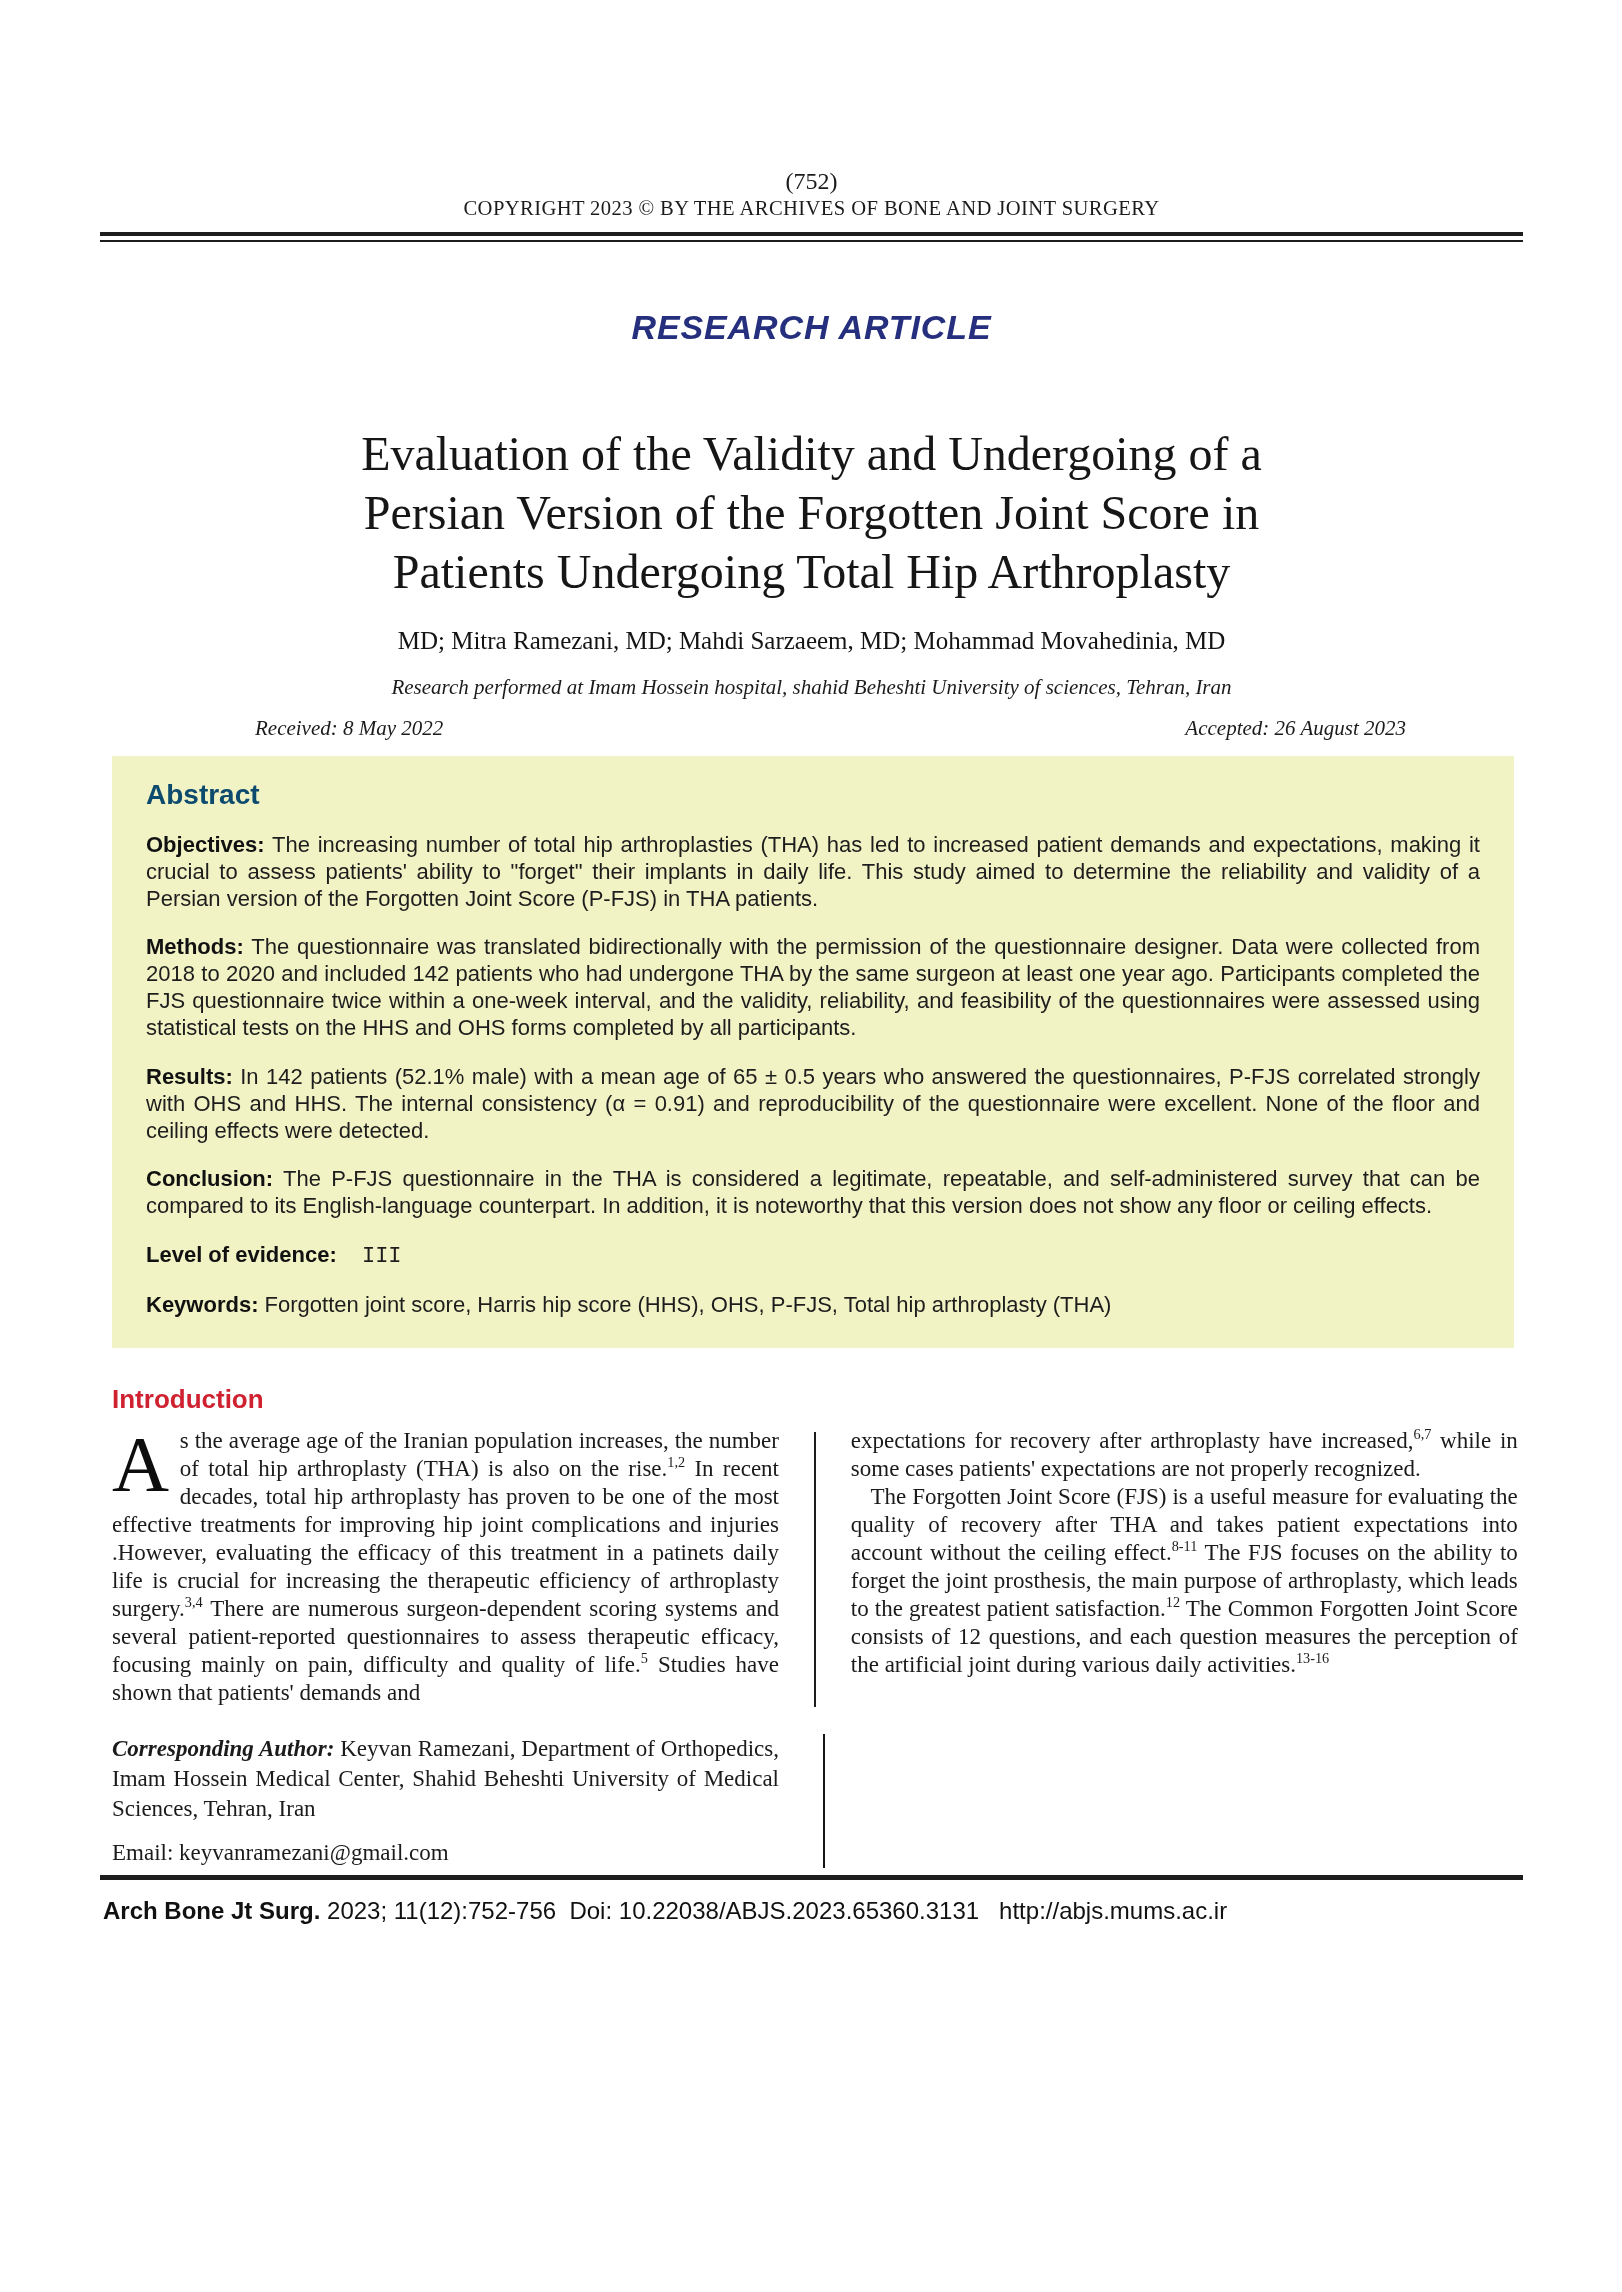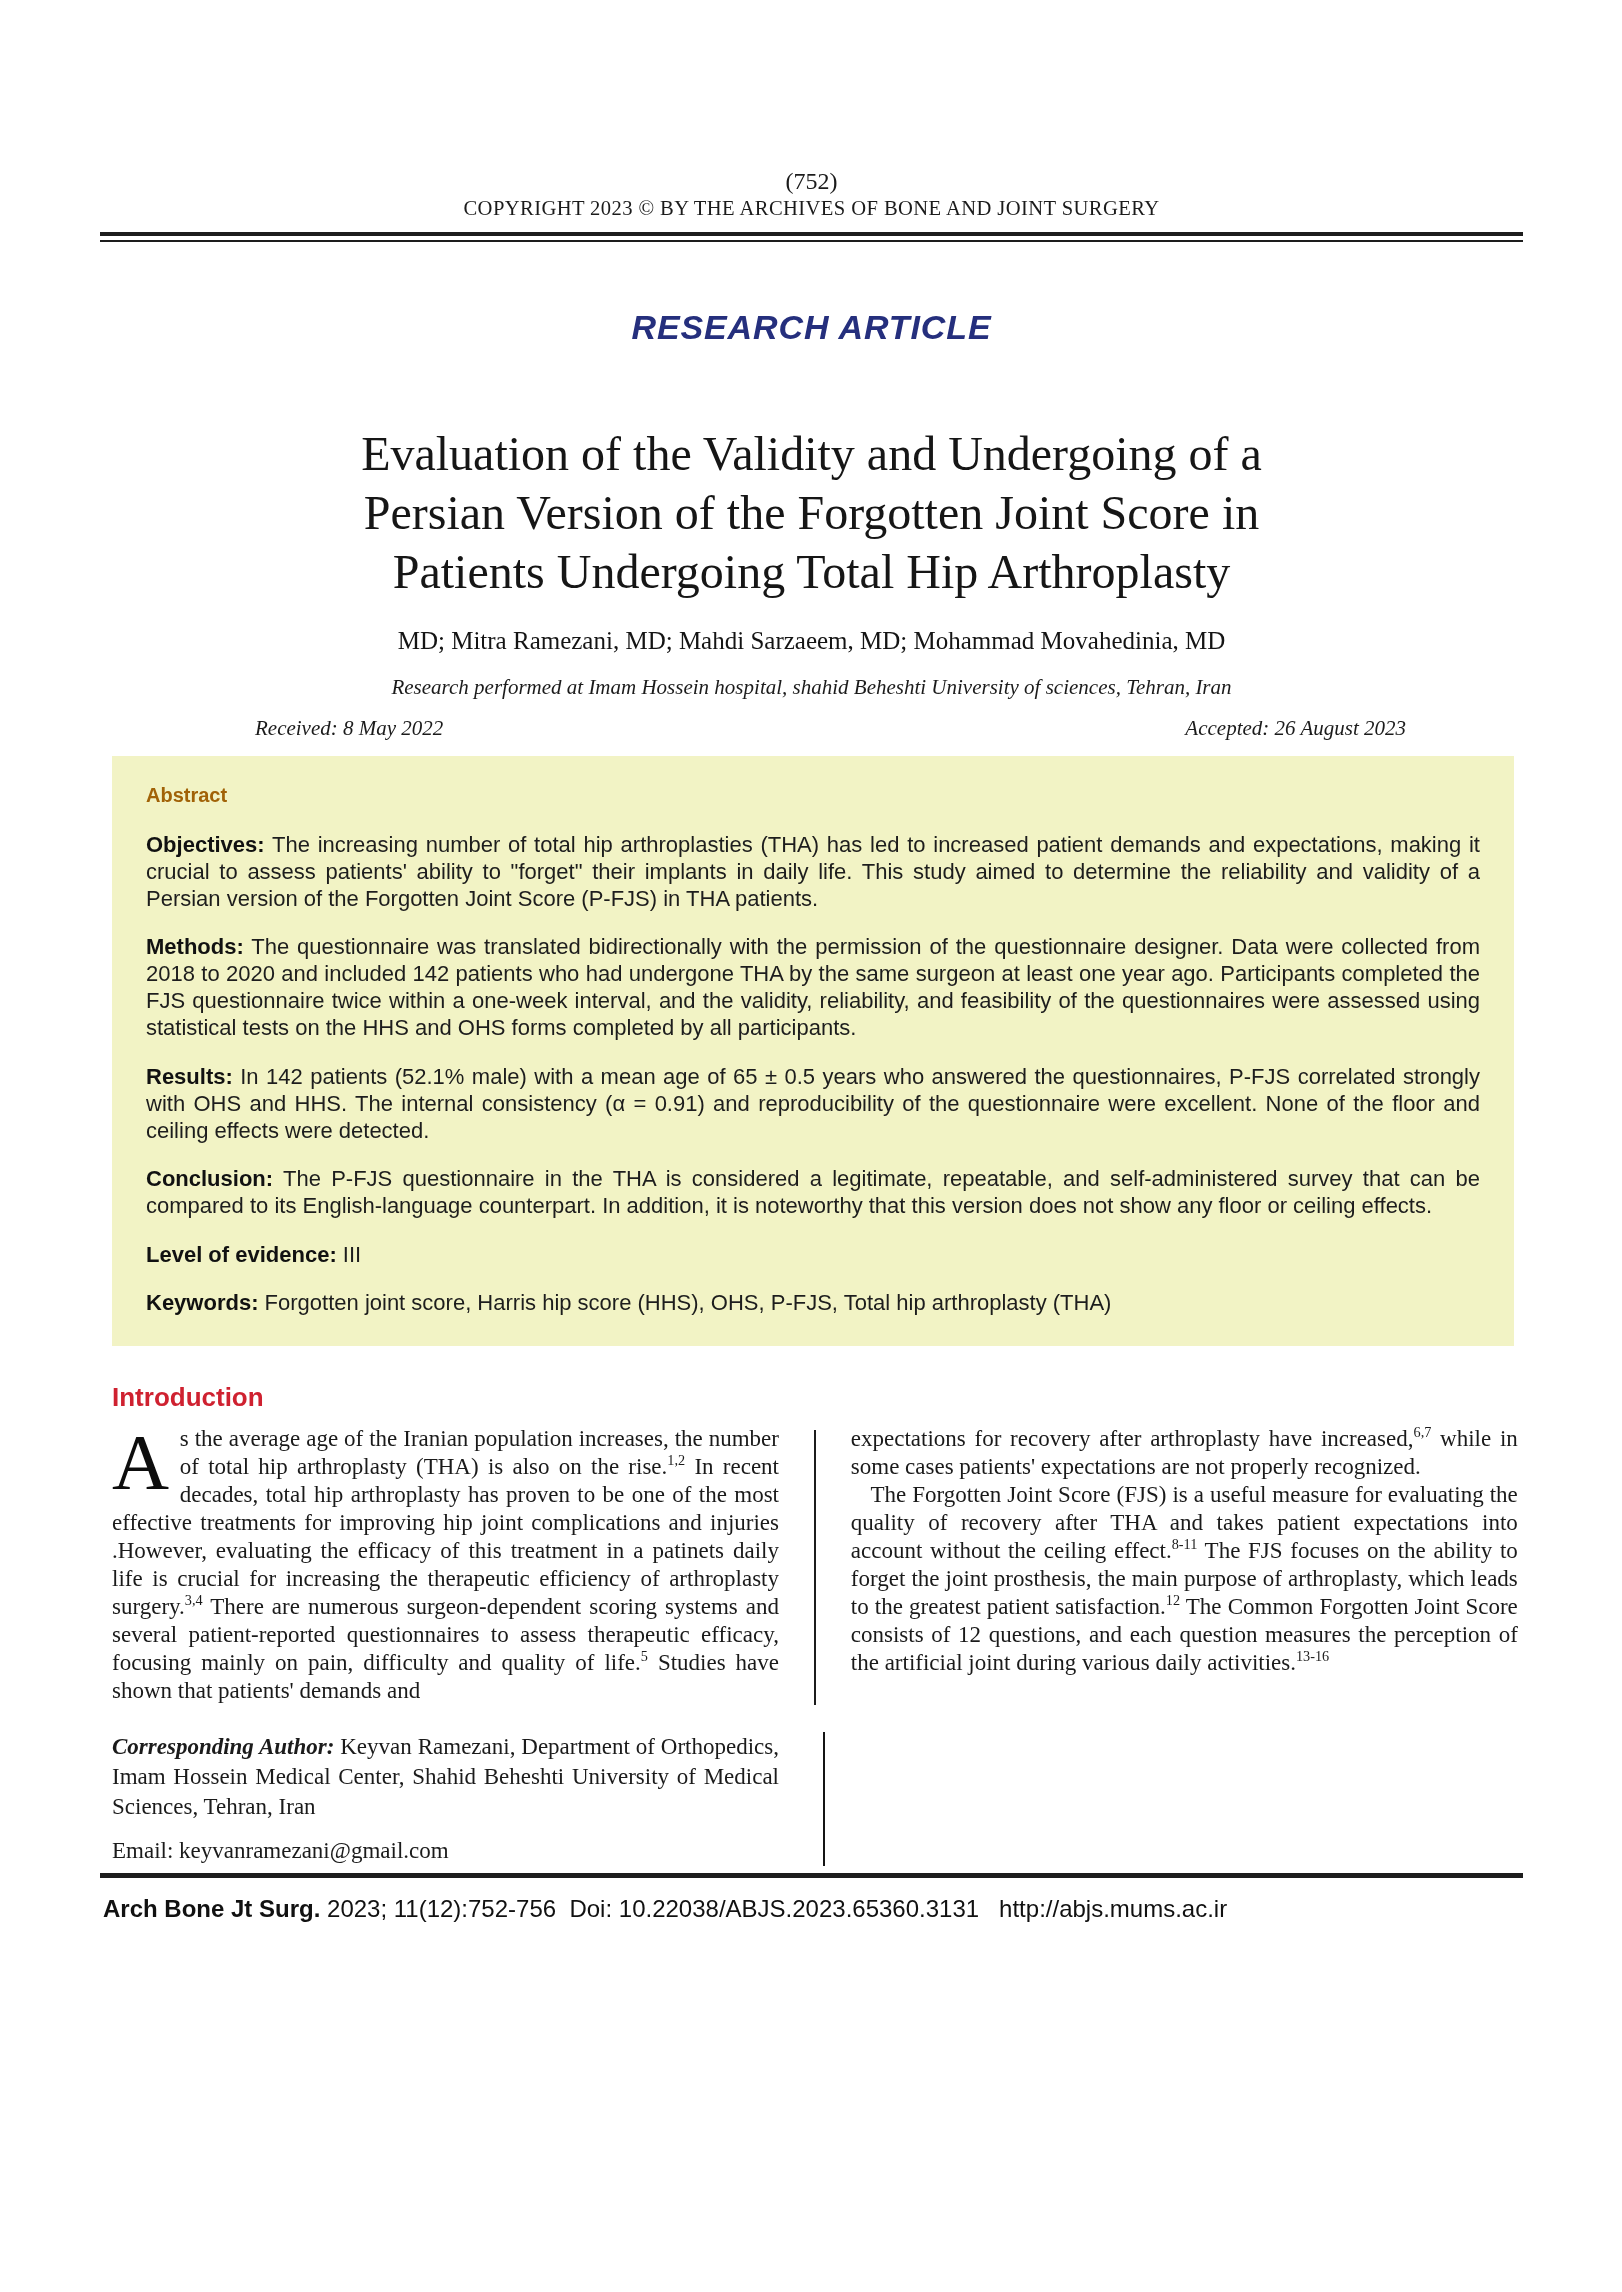--- a/index.html
+++ b/index.html
@@ -24,25 +24,25 @@
 
   .authors{margin-top:23px;text-align:center;font-size:25px;line-height:34px;color:#141414;}
   .performed{margin-top:16px;text-align:center;font-style:italic;font-size:21px;line-height:27px;}
   .dates{display:flex;justify-content:space-between;margin:14.3px 217px 0 255px;
          font-style:italic;font-size:21px;line-height:27px;}
 
   
   .abstract{margin:14.3px 109px 0 112px;background:var(--abstract-bg,#f2f3c5);
             padding:23px 34px 30px 34px;
             font-family:"Liberation Sans","DejaVu Sans",sans-serif;}
-  .abstract h2{margin:0 0 19.7px 0;font-size:20px;line-height:32px;color:#a16207;}
+  .abstract h2{margin:0 0 19.7px 0;font-size:28px;line-height:32px;color:#0c4a6e;}
   .abs-p{margin:0 0 21.5px 0;font-size:22px;line-height:27px;text-align:justify;color:#1d1d1d;}
   .abs-p b{color:#111;}
   .abs-p.last{margin-bottom:0;}
-  .loe-value{font-family:Liberation Sans, sans-serif;}
+  .loe-value{font-family:Liberation Mono, monospace;margin-left:12px;}
 
   
   .intro-heading{margin:36px 0 0 112px;
     font-family:"Liberation Sans","DejaVu Sans",sans-serif;
     font-weight:bold;font-size:26px;line-height:30px;color:var(--red,#cf2130);}
   .columns{margin:12.5px 103px 0 112px;display:flex;}
   .col{width:667px;font-size:23px;line-height:28px;text-align:justify;color:#1a1a1a;}
   .col-divider{width:1.8px;background:#1c1c1c;margin:5.4px 35px 0 35px;align-self:stretch;}
   .col p{margin:0;}
   .col .p-indent{text-indent:19.7px;}

